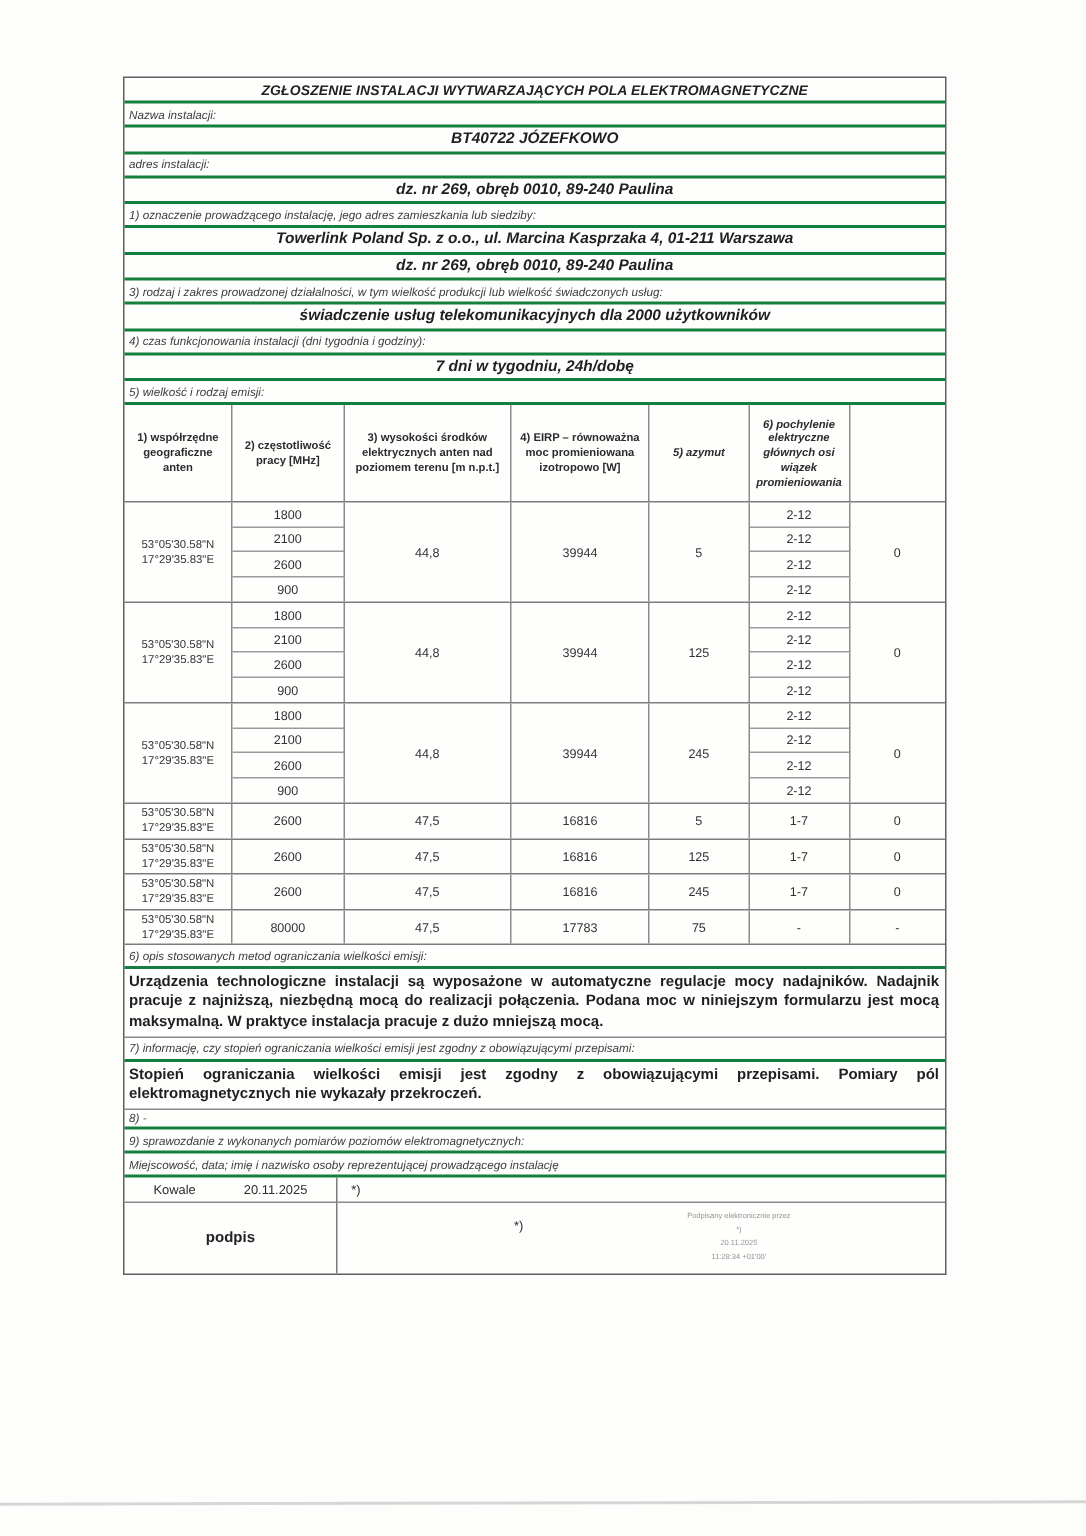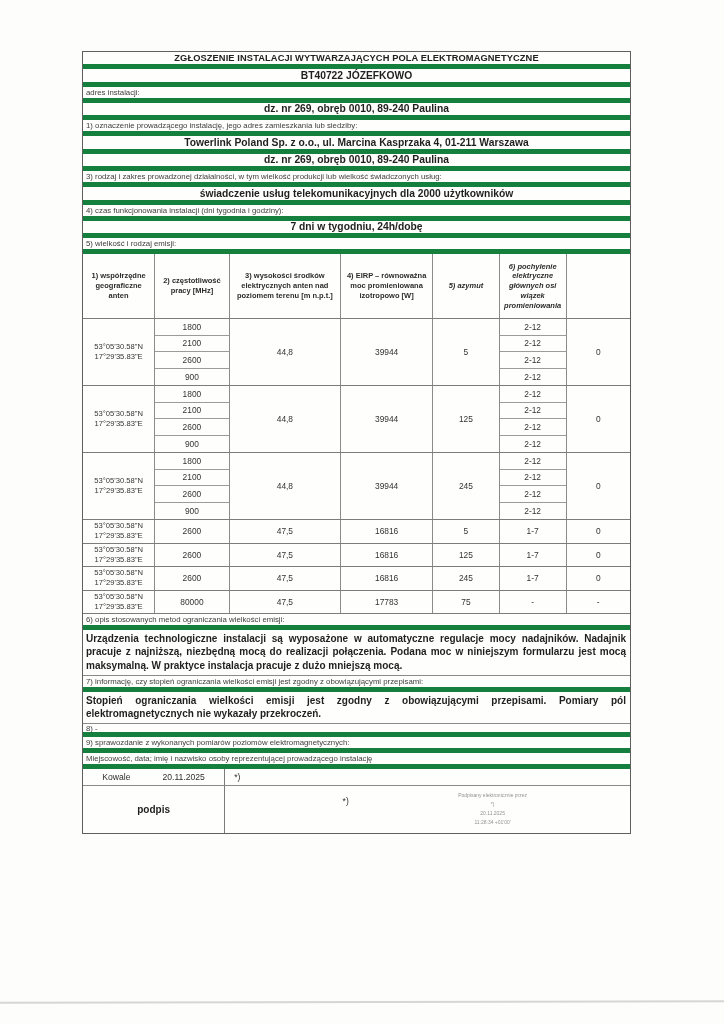--- a/index.html
+++ b/index.html
@@ -9,21 +9,21 @@
     font-family:"Liberation Sans", sans-serif;
     color:#333;
     position:relative;
   }
   .doc {
     position:absolute; left:82px; top:51px; width:549px;
     background:#fefefd;
     border:1px solid #5f5f5f;
     box-sizing:border-box;
   }
-  .row { border-bottom:5px solid #15803d; box-sizing:border-box; }
+  .row { border-bottom:2px solid #15803d; box-sizing:border-box;font-style:italic; }
   .row.title {
     height:17px; display:flex; align-items:center; justify-content:center;
     font-weight:bold; font-size:9.3px; color:#222; letter-spacing:.1px;
   }
   .row.label {
     height:16px; display:flex; align-items:center;
     font-size:7.8px; color:#3d3d3d; padding-left:3px;
   }
   .row.value {
     height:17.5px; display:flex; align-items:center; justify-content:center;
@@ -84,20 +84,21 @@
     background:#d6d6d6; transform:rotate(-0.12deg);
   }
 </style>
 </head>
 <body>
 
 <div class="doc">
 
   <div class="row title">ZGŁOSZENIE INSTALACJI WYTWARZAJĄCYCH POLA ELEKTROMAGNETYCZNE</div>
 
+  <div class="row label">Nazwa instalacji:</div>
   <div class="row value">BT40722 JÓZEFKOWO</div>
 
   <div class="row label">adres instalacji:</div>
   <div class="row value">dz. nr 269, obręb 0010, 89-240 Paulina</div>
 
   <div class="row label">1) oznaczenie prowadzącego instalację, jego adres zamieszkania lub siedziby:</div>
   <div class="row value">Towerlink Poland Sp. z o.o., ul. Marcina Kasprzaka 4, 01-211 Warszawa</div>
 
   <div class="row value">dz. nr 269, obręb 0010, 89-240 Paulina</div>
 

